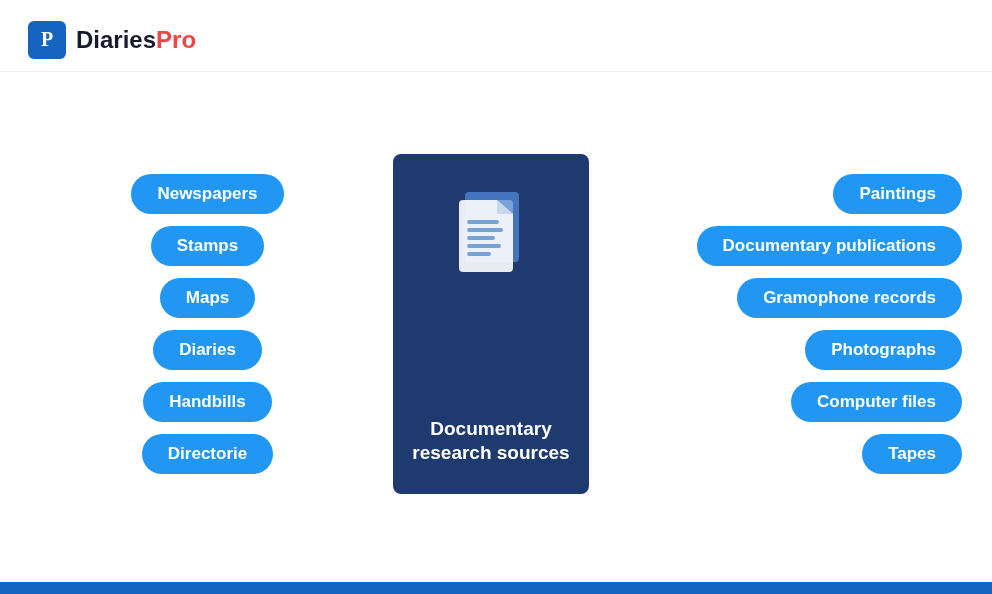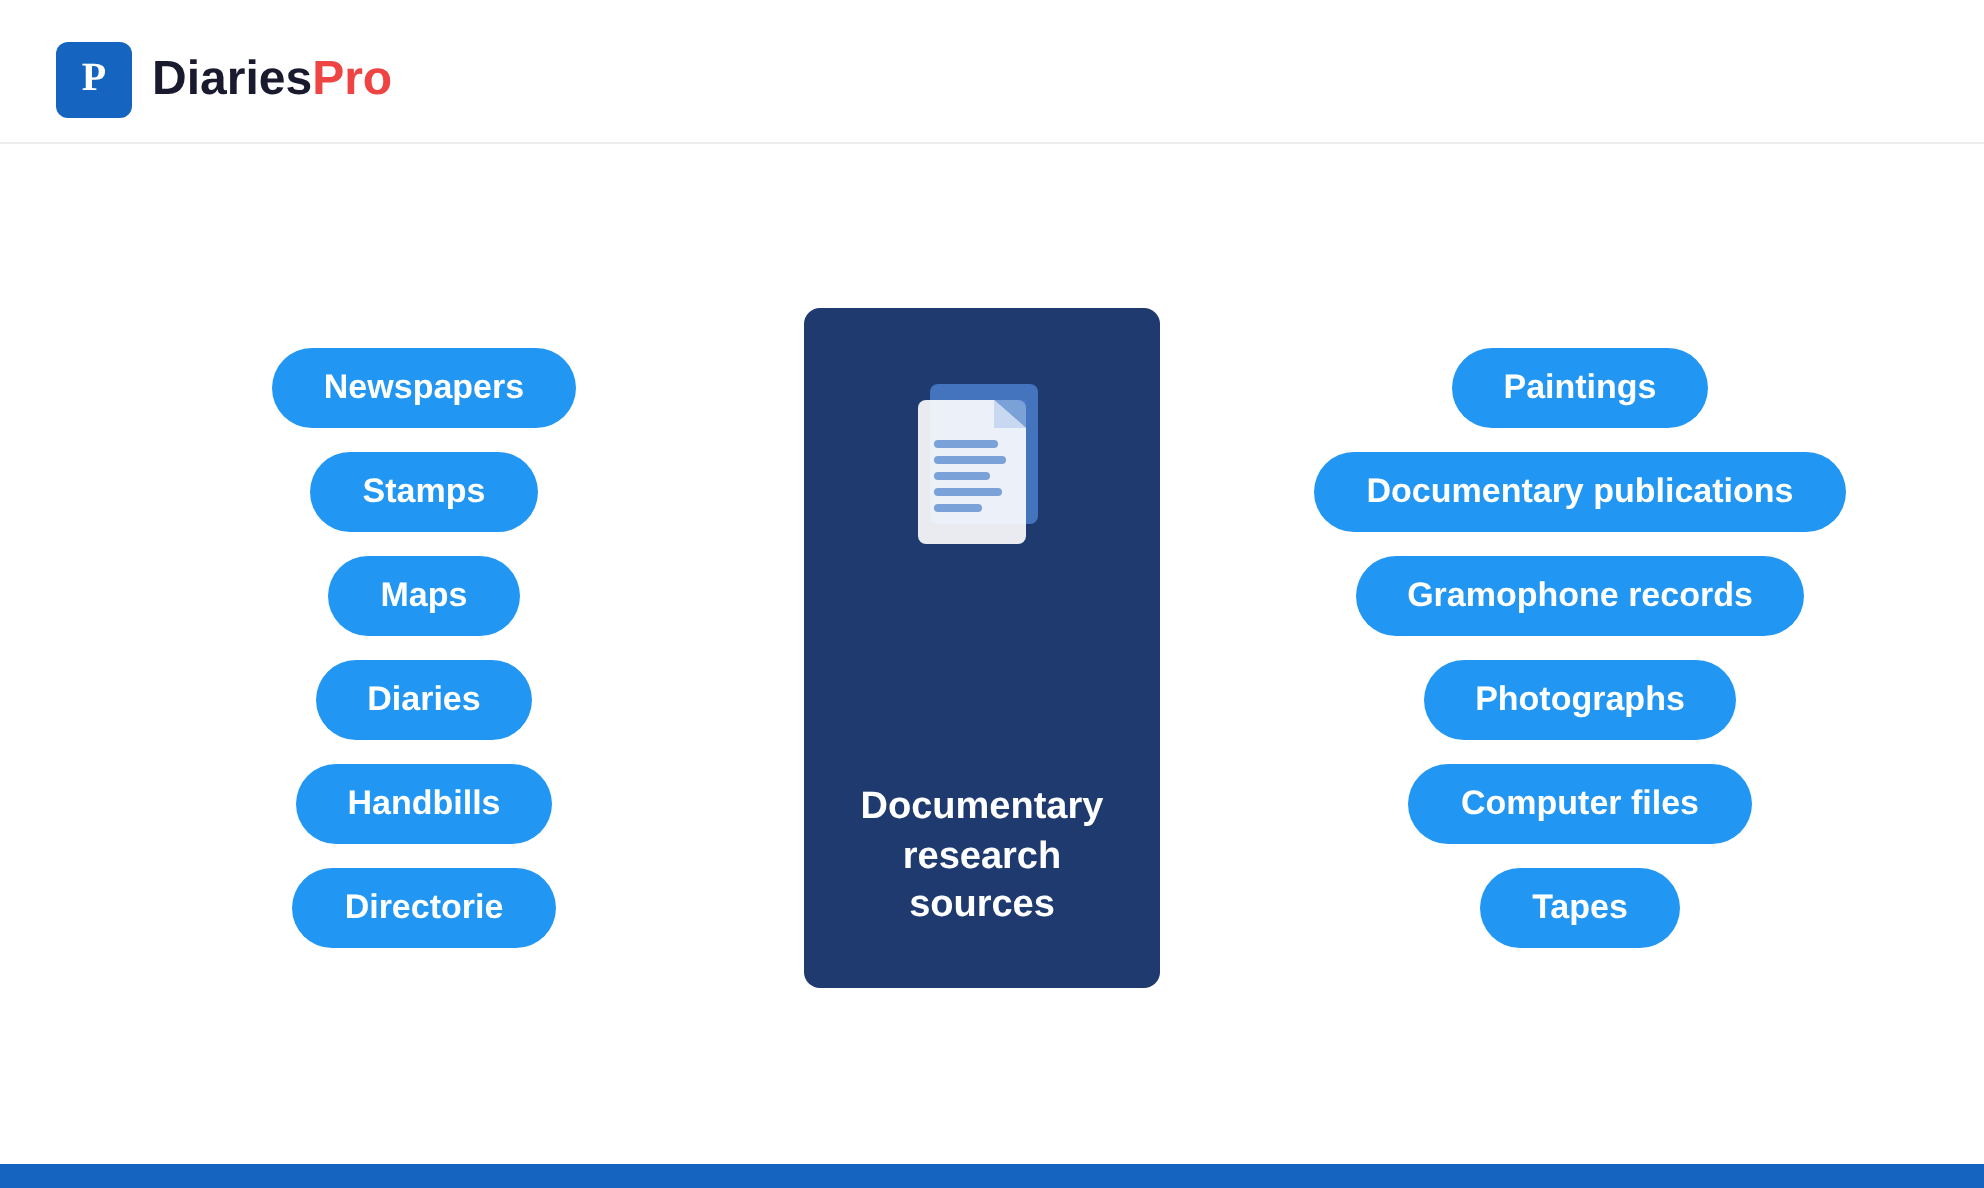--- a/index.html
+++ b/index.html
@@ -72,39 +72,39 @@
       display: flex;
       flex-direction: column;
       gap: 12px;
       flex: 1;
     }
     .left-col {
       align-items: center;
       padding-left: 10px;
     }
     .right-col {
-      align-items: center;
+      align-items: flex-end;
       padding-left: 20px;
     }
 
     
     .pill {
       background: #2196f3;
       color: white;
       border-radius: 30px;
       padding: 10px 26px;
       font-size: 17px;
       font-weight: 700;
       white-space: nowrap;
       display: inline-block;
     }
 
     
     .center-card {
-      width: 178px;
+      width: 196px;
       min-height: 340px;
       background: #1e3a6e;
       border-radius: 8px;
       display: flex;
       flex-direction: column;
       align-items: center;
       justify-content: flex-end;
       padding: 0 14px 28px 14px;
       flex-shrink: 0;
       margin: 0 18px;

